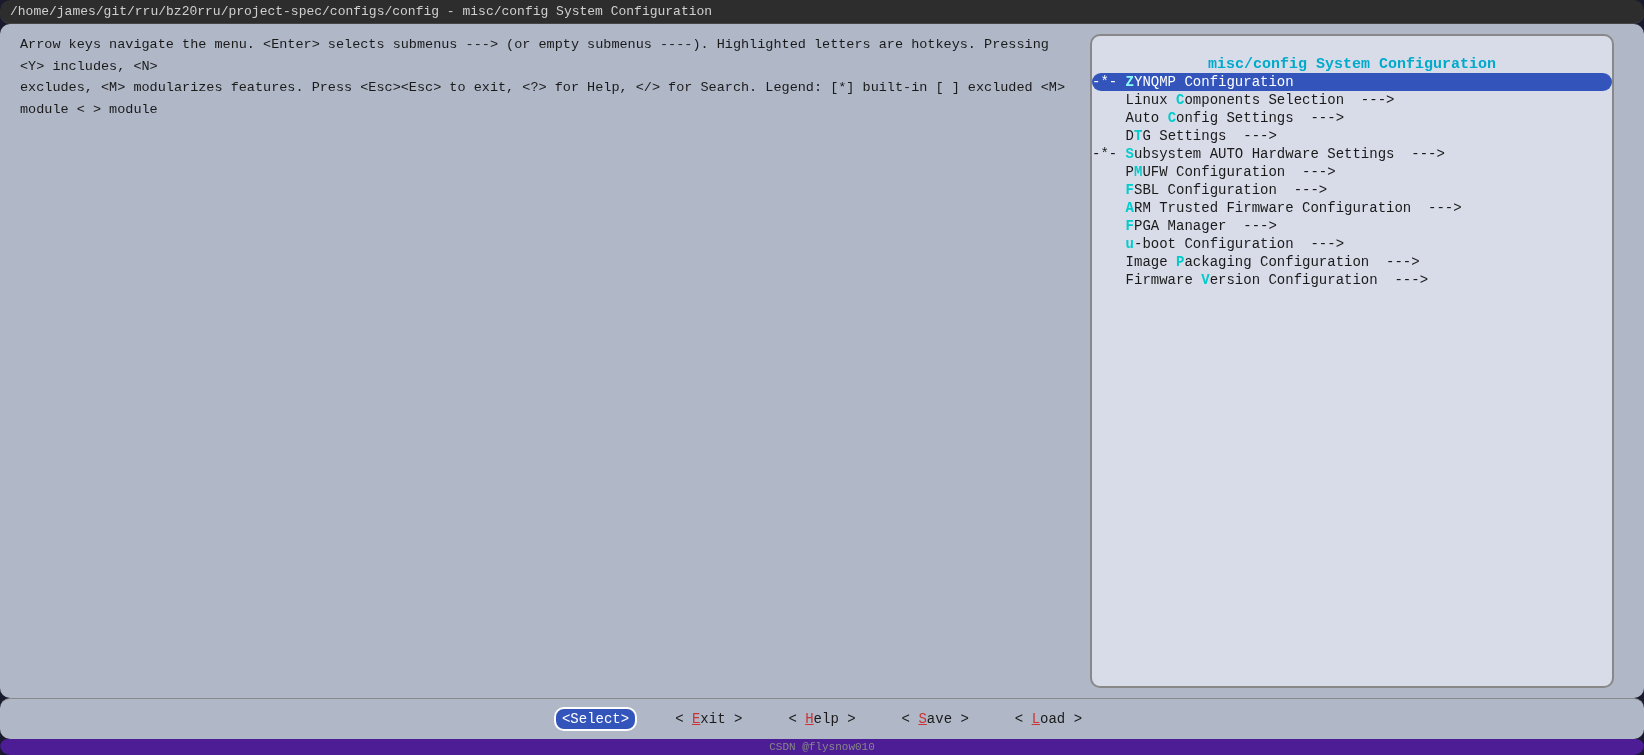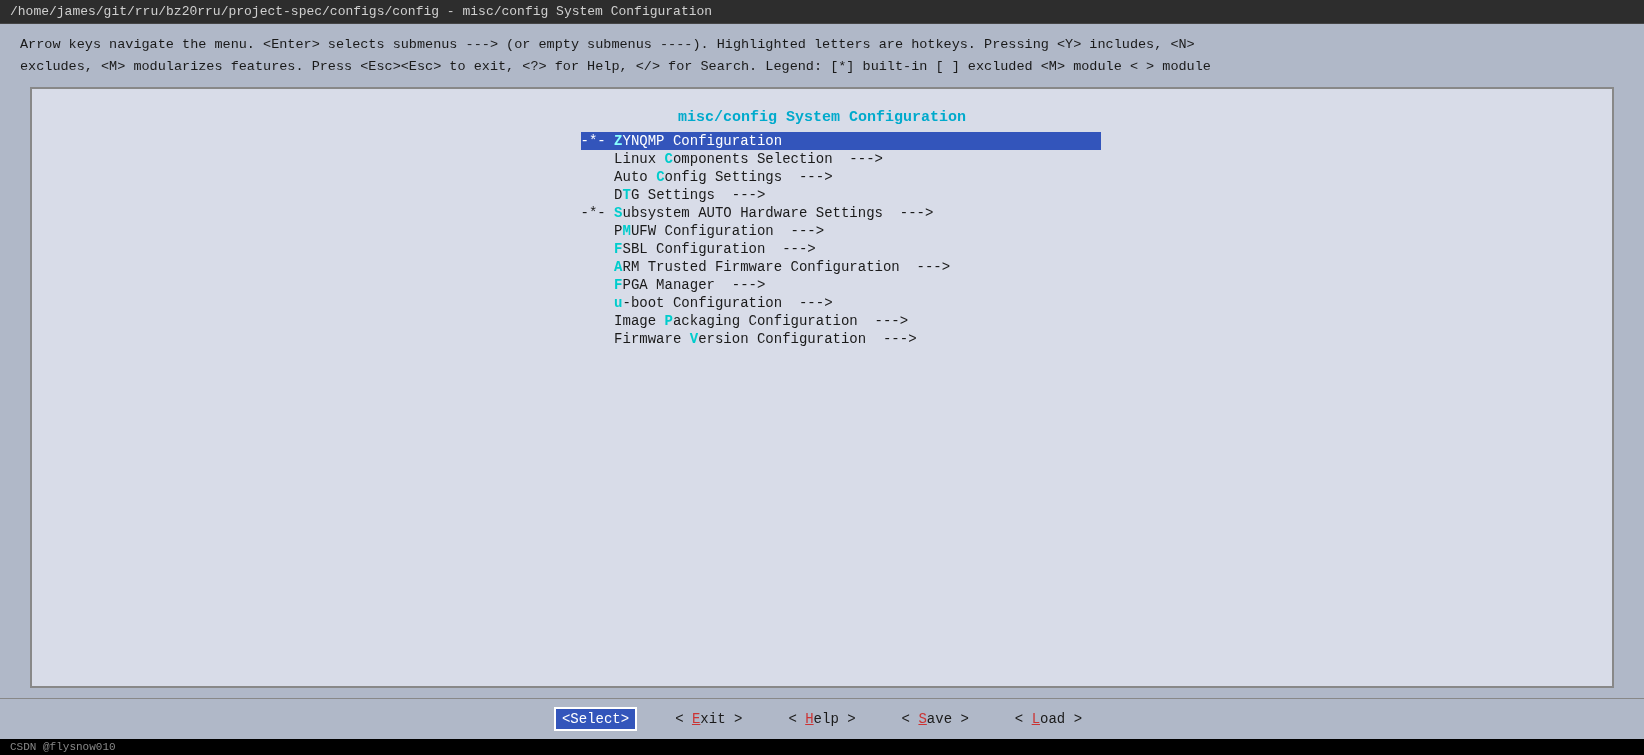--- a/index.html
+++ b/index.html
@@ -1,15 +1,15 @@
 <!DOCTYPE html>
 <html><head>
   <meta charset="utf-8">
   <style>
-    * { margin: 0; padding: 0; box-sizing: border-box; }
+    * { margin: 0; padding: 0; box-sizing: border-box; border-radius: 10px; }
     body {
       background: #1a1a2e;
       font-family: 'Courier New', Courier, monospace;
       font-size: 14px;
       width: 1644px;
       height: 755px;
       overflow: hidden;
       display: flex;
       flex-direction: column;
     }
@@ -18,21 +18,20 @@
       color: #d0d0d0;
       padding: 4px 10px;
       font-size: 13px;
       border-bottom: 1px solid #444;
       flex-shrink: 0;
     }
     #main-area {
       background: #b0b8c8;
       flex: 1;
       display: flex;
-      flex-direction: column;
       padding: 10px 20px;
     }
     #info-text {
       color: #1a1a1a;
       font-size: 13.5px;
       line-height: 1.6;
       margin-bottom: 10px;
     }
     #menu-container {
       background: #d8dce8;
@@ -42,21 +41,20 @@
       padding: 20px 0;
       display: flex;
       flex-direction: column;
       align-items: center;
     }
     #menu-list {
       width: 100%;
       display: flex;
       flex-direction: column;
       align-items: center;
-      padding-left: 37px;
     }
     .menu-item {
       font-family: 'Courier New', Courier, monospace;
       font-size: 14px;
       color: #1a1a1a;
       padding: 1px 0;
       width: 520px;
       cursor: pointer;
       white-space: pre;
     }
@@ -98,27 +96,26 @@
     .footer-btn .hotkey {
       color: #cc3333;
       text-decoration: underline;
     }
     #page-title {
       text-align: center;
       color: #00aacc;
       font-family: 'Courier New', Courier, monospace;
       font-size: 15px;
       font-weight: bold;
-      margin-bottom: 6px;
     }
     #bottom-bar {
-      background: #000000;
+      background: #4c1d95;
       color: #888;
       font-size: 11px;
-      text-align: left;
+      text-align: center;
       padding: 2px 10px;
       flex-shrink: 0;
     }
   </style>
 </head>
 <body>
 
 <div id="title-bar">
   <span>/home/james/git/rru/bz20rru/project-spec/configs/config  -  misc/config System Configuration</span>
 </div>

